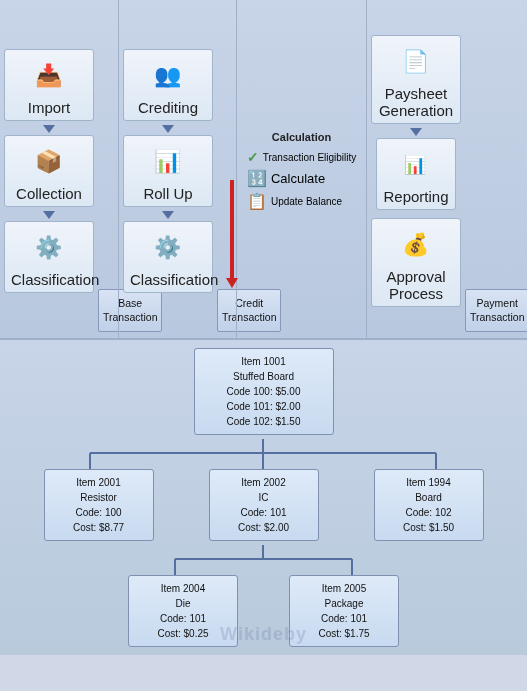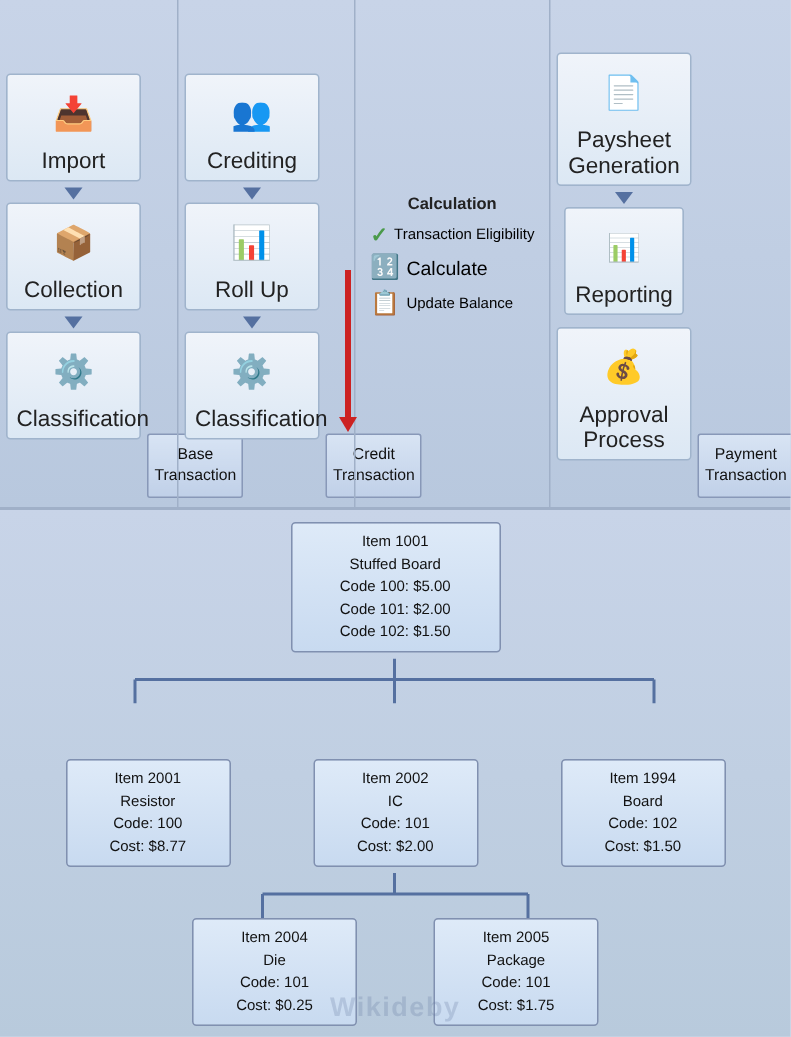--- a/index.html
+++ b/index.html
@@ -140,21 +140,20 @@
     }
 
     .tree-level1 {
       display: flex;
       justify-content: center;
       gap: 12px;
       margin-bottom: 4px;
     }
     .tree-level1 .tree-node {
       width: 110px;
-      margin-top: 37px;
     }
 
     .tree-level2 {
       display: flex;
       justify-content: center;
       gap: 20px;
     }
     .tree-level2 .tree-node {
       width: 110px;
     }

